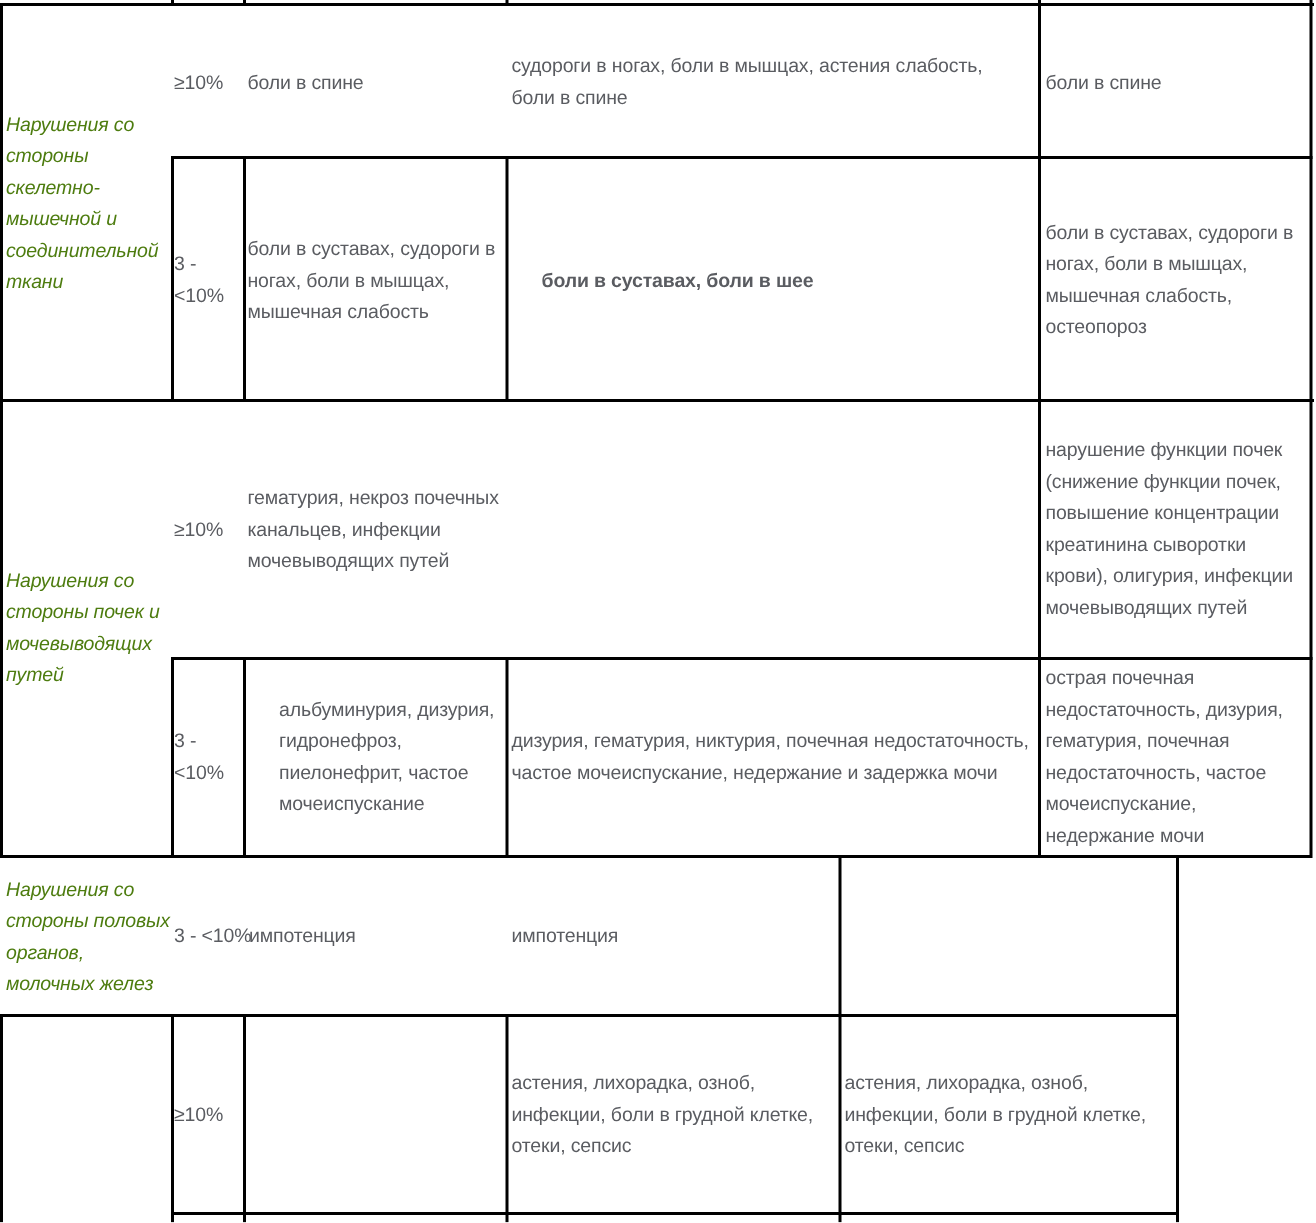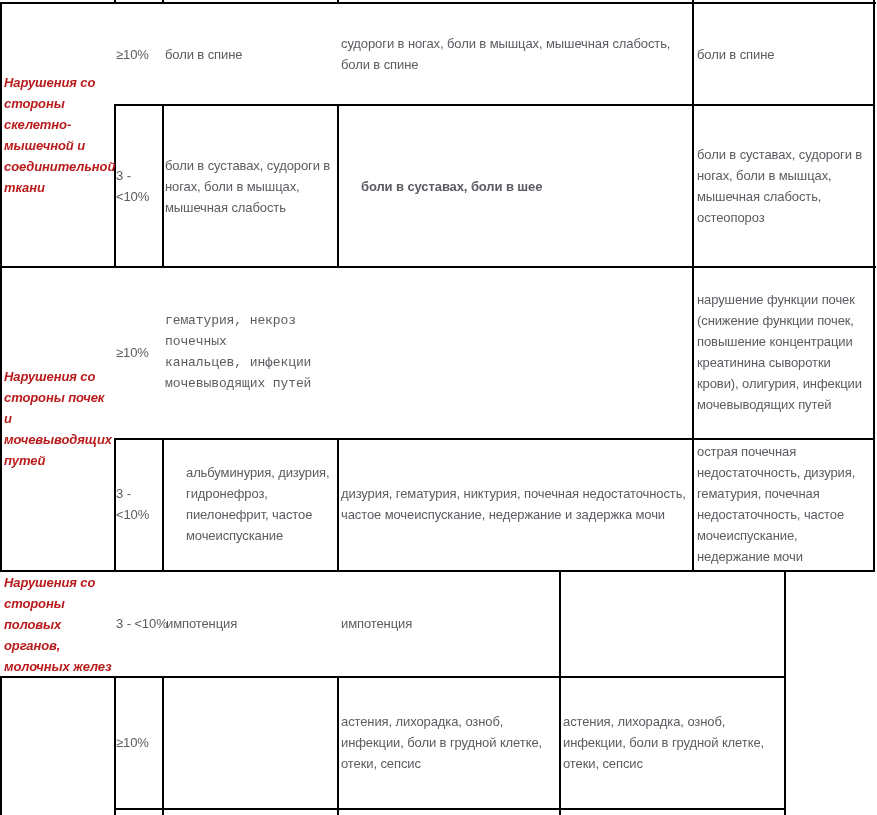--- a/index.html
+++ b/index.html
@@ -15,22 +15,21 @@
     display:flex;
     align-items:center;
     white-space:pre-line;
     font-size:13px;
     line-height:21px;
     letter-spacing:-0.1px;
     color:#5a5c61;
   }
   .cat{
     font-style:italic;
-    color:#b91c1c;
-    font-weight:bold;
+    color:#4d7c0f;
   }
   .nowrap{white-space:nowrap;}
   .line{
     position:absolute;
     background:#000000;
   }
 </style>
 </head>
 <body>
 
@@ -68,40 +67,40 @@
   <div class="line" style="left:559px;top:676px;width:2px;height:139px;"></div>
 
   <div class="cell cat" style="left:4px;top:6px;width:106px;height:258px;">Нарушения со
 стороны
 скелетно-
 мышечной и
 соединительной
 ткани</div>
   <div class="cell" style="left:116px;top:4px;width:46px;height:100px;">≥10%</div>
   <div class="cell" style="left:165px;top:4px;width:168px;height:100px;">боли в спине</div>
-  <div class="cell" style="left:341px;top:4px;width:348px;height:100px;">судороги в ногах, боли в мышцах, мышечная слабость,
+  <div class="cell" style="left:341px;top:4px;width:348px;height:100px;">судороги в ногах, боли в мышцах, астения слабость,
 боли в спине</div>
   <div class="cell" style="left:697px;top:4px;width:174px;height:100px;">боли в спине</div>
   <div class="cell" style="left:116px;top:106px;width:44px;height:160px;">3 -
 &lt;10%</div>
   <div class="cell" style="left:165px;top:106px;width:168px;height:160px;">боли в суставах, судороги в
 ногах, боли в мышцах,
 мышечная слабость</div>
   <div class="cell" style="left:361px;top:106px;width:348px;height:160px;font-weight:bold;">боли в суставах, боли в шее</div>
   <div class="cell" style="left:697px;top:106px;width:174px;height:160px;">боли в суставах, судороги в
 ногах, боли в мышцах,
 мышечная слабость,
 остеопороз</div>
 
   <div class="cell cat" style="left:4px;top:268px;width:108px;height:300px;">Нарушения со
 стороны почек и
 мочевыводящих
 путей</div>
   <div class="cell" style="left:116px;top:268px;width:46px;height:168px;">≥10%</div>
-  <div class="cell" style="left:165px;top:268px;width:168px;height:168px;font-family:Liberation Mono, monospace;">гематурия, некроз почечных
+  <div class="cell" style="left:165px;top:268px;width:168px;height:168px;">гематурия, некроз почечных
 канальцев, инфекции
 мочевыводящих путей</div>
   <div class="cell" style="left:697px;top:268px;width:174px;height:168px;">нарушение функции почек
 (снижение функции почек,
 повышение концентрации
 креатинина сыворотки
 крови), олигурия, инфекции
 мочевыводящих путей</div>
   <div class="cell" style="left:116px;top:440px;width:44px;height:128px;">3 -
 &lt;10%</div>

